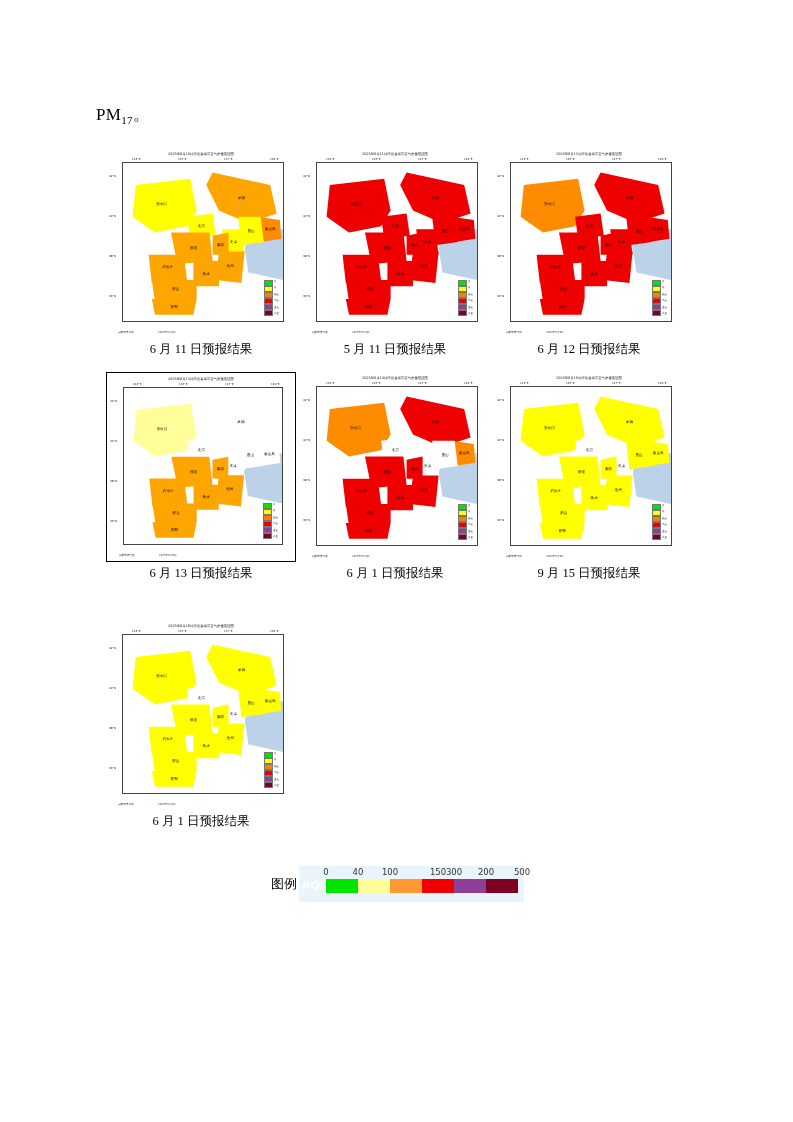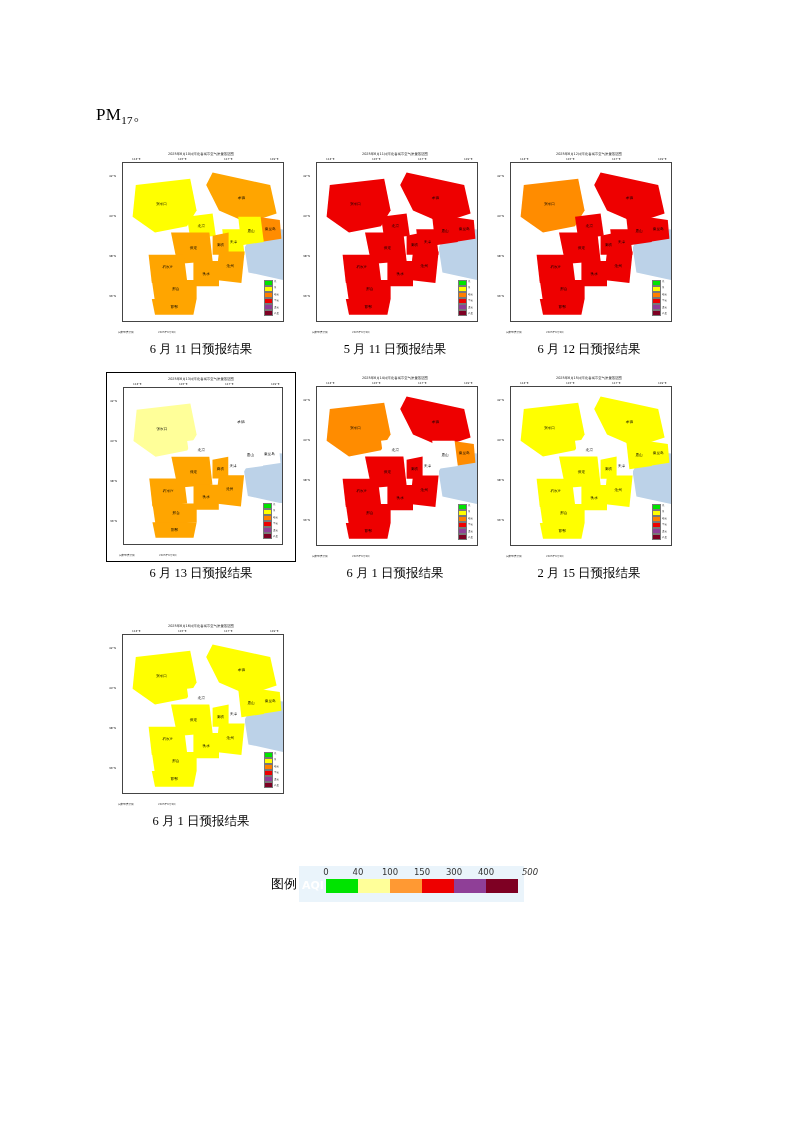--- a/index.html
+++ b/index.html
@@ -580,21 +580,21 @@
               <span>良</span>
               <span>轻度</span>
               <span>中度</span>
               <span>重度</span>
               <span>严重</span>
             </div>
           </div>
           <div class="footnote">国家环境监测</div>
           <div class="footnote2">2025年6月9日</div>
         </div>
-        <div class="caption">2 月 15 日预报结果</div>
+        <div class="caption">9 月 15 日预报结果</div>
       </div>
       <div class="fig" style="left: 106px; top: 620px;">
         <div class="mapbox">
           <div class="maptitle">2025年6月16日河北省城市空气质量落区图</div>
           <div class="frame">
             <div class="sea" style="right: 0px; top: 40%; width: 24%; height: 34%; clip-path: polygon(30% 0px, 100% 6%, 100% 100%, 10% 86%, 0px 40%);"></div>
             <div class="region" style="left: 0px; top: 0px; width: 100%; height: 100%; background: rgb(255, 255, 0); clip-path: polygon(8% 14%, 42% 10%, 46% 30%, 40% 40%, 20% 44%, 6% 34%); box-sizing: border-box;"></div>
             <div class="rlabel" style="left: 24%; top: 26%;">张家口</div>
             <div class="region" style="left: 0px; top: 0px; width: 100%; height: 100%; background: rgb(255, 255, 0); clip-path: polygon(56% 6%, 92% 14%, 96% 32%, 78% 38%, 60% 30%, 52% 14%); box-sizing: border-box;"></div>
             <div class="rlabel" style="left: 74%; top: 22%;">承德</div>
@@ -655,24 +655,24 @@
     </div>
 
   <div class="legend-wrap">
     <span class="legend-label">图例</span>
     <div class="legend-panel">
       <span class="legend-aqi">AQI</span>
       <div class="legend-ticks" id="legend-ticks">
           <span style="left: 0px;">0</span>
           <span style="left: 32px;">40</span>
           <span style="left: 64px;">100</span>
-          <span style="left: 96px; text-align: right;">150</span>
+          <span style="left: 112px; text-align: right;">150</span>
           <span style="left: 128px;">300</span>
-          <span style="left: 160px;">400</span>
-          <span style="left: 204px; font-style: italic;">500</span>
+          <span style="left: 160px;">200</span>
+          <span style="left: 196px;">500</span>
         </div>
       <div class="legend-bar" id="legend-bar">
           <div style="background: rgb(0, 228, 0);"></div>
           <div style="background: rgb(255, 255, 153);"></div>
           <div style="background: rgb(255, 153, 51);"></div>
           <div style="background: rgb(238, 0, 0);"></div>
           <div style="background: rgb(143, 63, 151);"></div>
           <div style="background: rgb(126, 0, 35);"></div>
         </div>
     </div>

